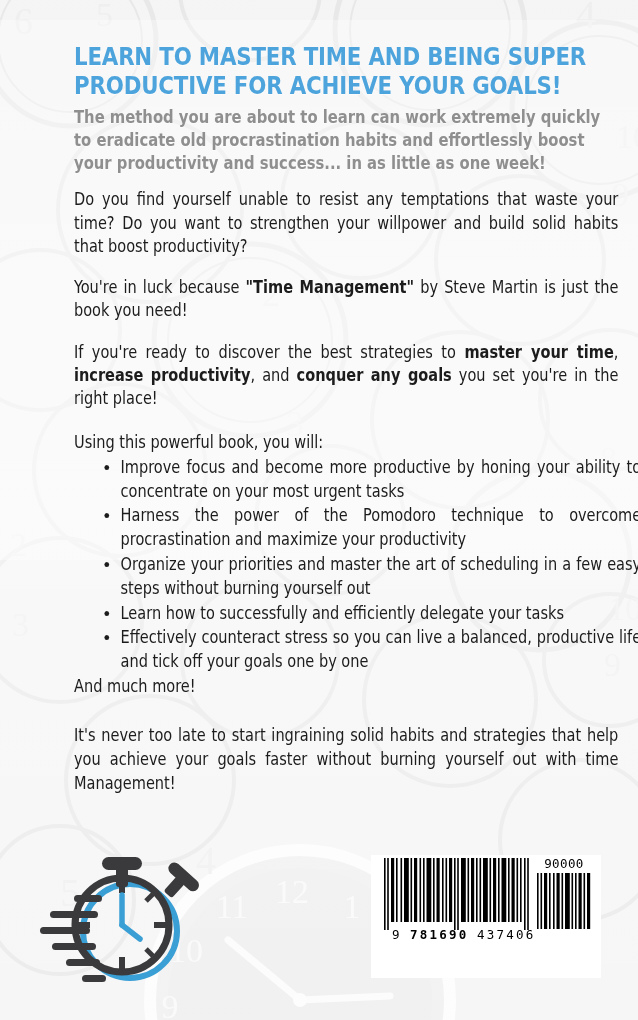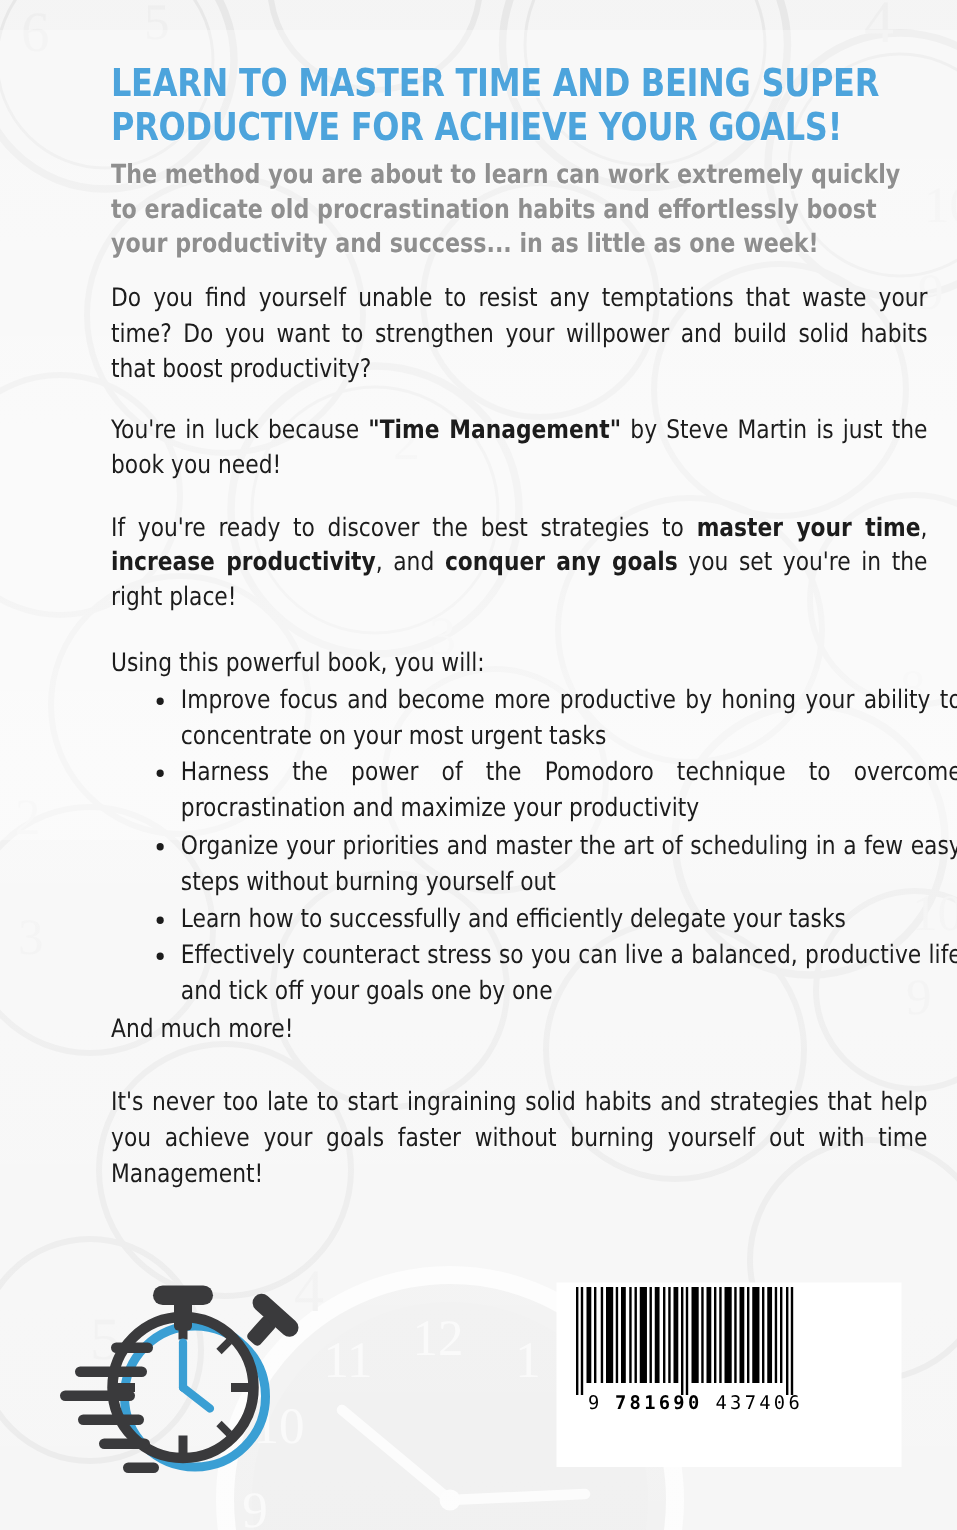--- a/index.html
+++ b/index.html
@@ -426,16 +426,38 @@
                 <rect x="143.2" y="0" width="1.6" height="72"></rect>
             </g>
           </svg>
           <div class="ean-digits">
             <span class="d1">9</span>
             <span class="d2">781690</span>
             <span class="d3">437406</span>
           </div>
         </div>
 
+        <div class="addon-wrap">
+          <div class="addon-digits">90000</div>
+          <div class="addon-bars">
+            <svg width="54" height="56" viewBox="0 0 54 56" preserveAspectRatio="none" aria-hidden="true">
+              <g fill="#000">
+                <rect x="0" y="0" width="1.6" height="56"></rect>
+                  <rect x="3.5" y="0" width="1.6" height="56"></rect>
+                <rect x="7" y="0" width="3.2" height="56"></rect>
+                  <rect x="12" y="0" width="1.6" height="56"></rect>
+                <rect x="16" y="0" width="1.6" height="56"></rect>
+                  <rect x="19.5" y="0" width="3.2" height="56"></rect>
+                <rect x="24.5" y="0" width="1.6" height="56"></rect>
+                  <rect x="28" y="0" width="4.8" height="56"></rect>
+                <rect x="34.5" y="0" width="1.6" height="56"></rect>
+                  <rect x="38" y="0" width="1.6" height="56"></rect>
+                <rect x="41.5" y="0" width="3.2" height="56"></rect>
+                  <rect x="46.5" y="0" width="1.6" height="56"></rect>
+                <rect x="50" y="0" width="3.2" height="56"></rect>
+              </g>
+            </svg>
+          </div>
+        </div>
       </div>
     </div>
   </div>
 </div>
 
 </body></html>

